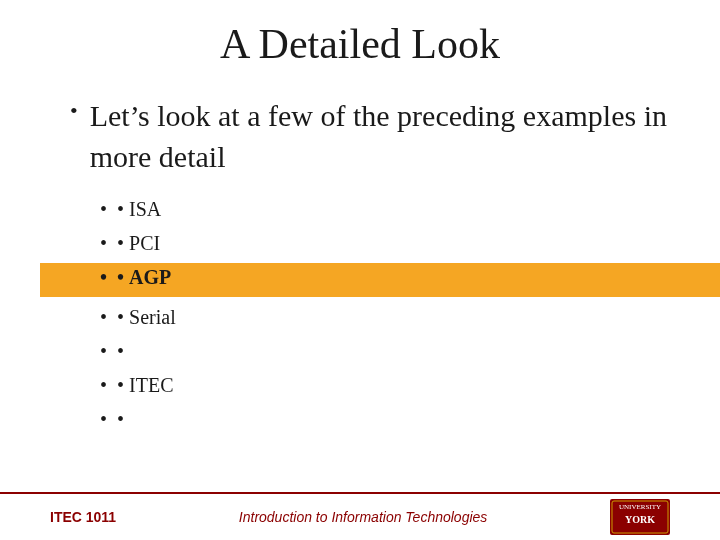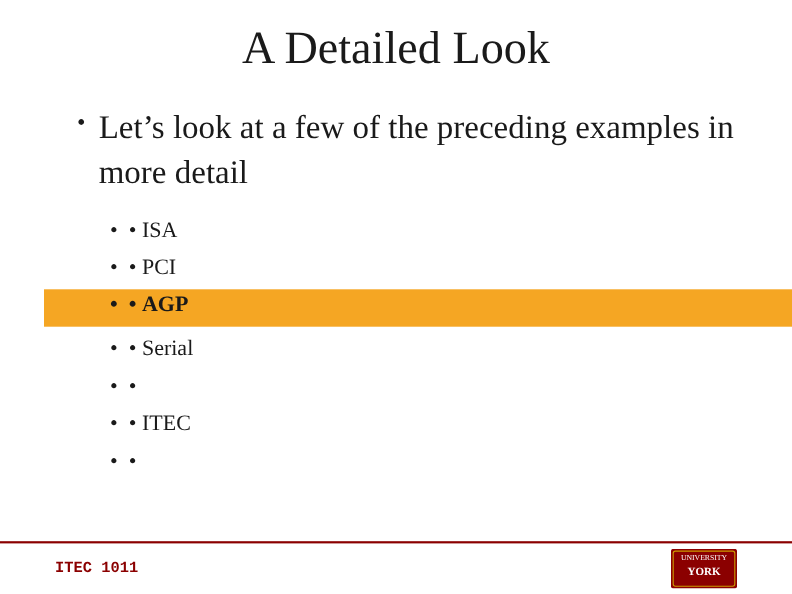--- a/index.html
+++ b/index.html
@@ -89,21 +89,21 @@
       display: flex;
       align-items: center;
       justify-content: space-between;
       height: 48px;
     }
 
     .footer-left {
       font-size: 14px;
       font-weight: bold;
       color: #8B0000;
-      font-family: Liberation Mono, monospace;
+      font-family: Liberation Sans, sans-serif;
     }
 
     .footer-center {
       font-size: 14px;
       color: #8B0000;
       font-style: italic;
       font-family: Arial, sans-serif;
     }
 
     .footer-right {
@@ -175,20 +175,21 @@
         </div>
         <div class="sub-bullet">
           <span class="bullet-dot">•&nbsp;</span>
         </div>
       </div>
 
   </div>
 
   <div class="footer">
     <span class="footer-left">ITEC 1011</span>
+    <span class="footer-center">Introduction to Information Technologies</span>
     <div class="footer-right">
 
       <svg class="york-logo" viewBox="0 0 60 36" xmlns="http://www.w3.org/2000/svg">
         <rect x="0" y="0" width="60" height="36" fill="#8B0000" rx="2"></rect>
         <text x="30" y="24" font-size="10" fill="white" text-anchor="middle" font-family="serif" font-weight="bold">YORK</text>
         <text x="30" y="10" font-size="7" fill="white" text-anchor="middle" font-family="serif">UNIVERSITY</text>
 
         <rect x="2" y="2" width="56" height="32" fill="none" stroke="#cc9900" stroke-width="1" rx="2"></rect>
       </svg>
     </div>

